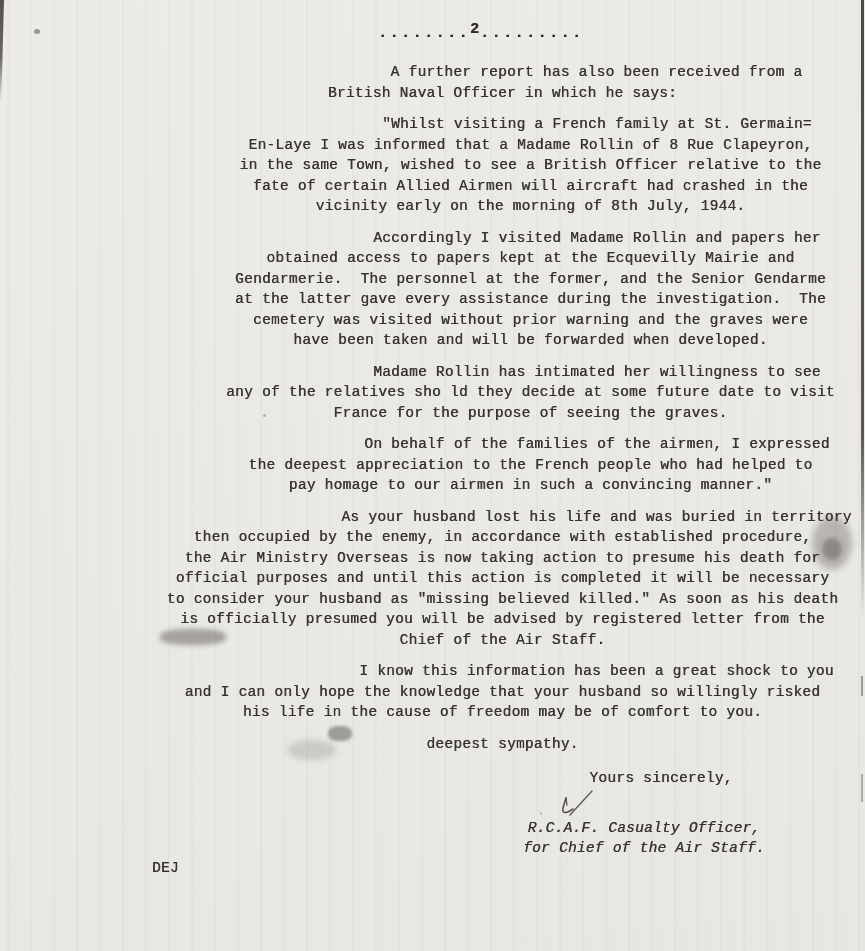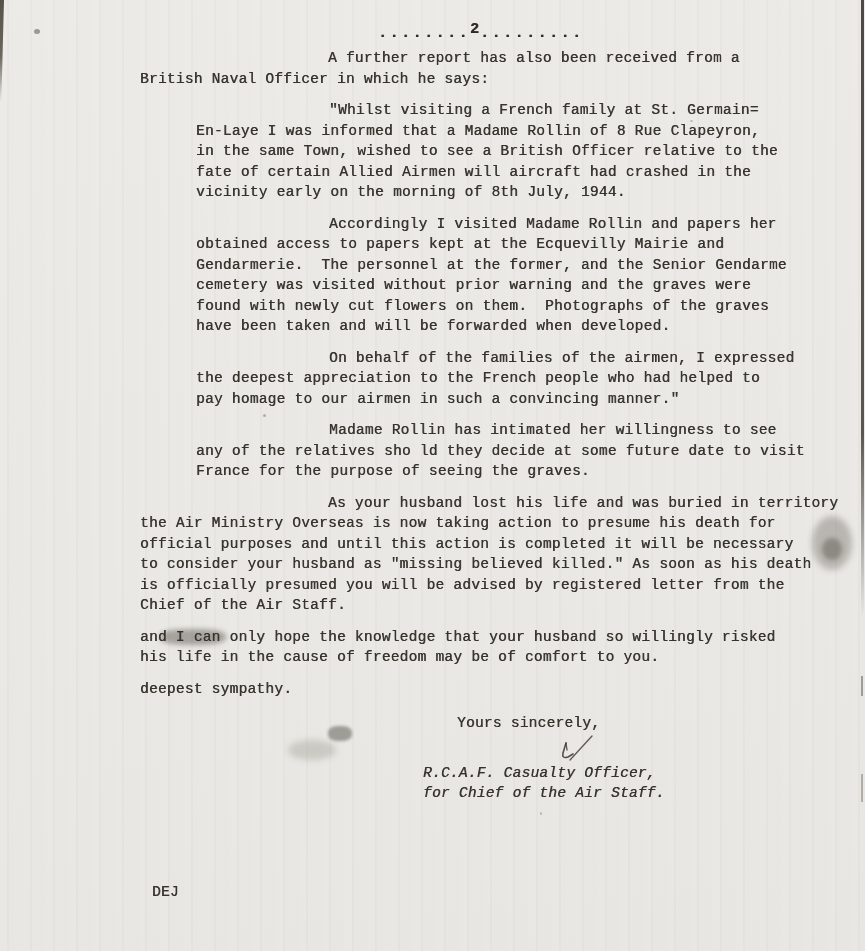--- a/index.html
+++ b/index.html
@@ -25,32 +25,32 @@
     letter-spacing:0.25px;
     text-shadow:0.45px 0.35px 0 rgba(50,46,40,0.75);
   }
   .header{
     position:absolute;top:8px;left:332px;
     font-size:15px;font-weight:bold;letter-spacing:2.5px;
     color:#2f2b26;text-shadow:0.5px 0.4px 0 rgba(47,43,38,0.8);
     white-space:pre;
   }
   .header .num{position:relative;top:-4px;letter-spacing:1px;}
-  .body-flow{position:absolute;top:48px;left:0;width:100%;}
+  .body-flow{position:absolute;top:62px;left:0;width:100%;text-align:center;}
   .para{margin:0 0 11px 0;}
   .para-body{margin-left:140px;}
   .para-quote{margin-left:196px;}
   .line{white-space:pre;line-height:20.5px;height:20.5px;}
   .first-body{padding-left:188px;}
   .first-quote{padding-left:133px;}
   .closing{margin-top:14px;}
   .salutation{margin-left:457px;}
   .sigrow{margin-left:556px;height:29px;}
   .officer{margin-left:423px;font-style:italic;}
-  .typist{position:absolute;left:152px;top:884px;}
+  .typist{position:absolute;left:152px;top:860px;}
   
   .edge-left{
     position:absolute;left:0;top:0;width:4px;height:102px;
     background:linear-gradient(180deg,#56524a 0%,#6b675f 55%,rgba(107,103,95,0) 100%);
     transform:rotate(1.5deg);transform-origin:top left;
   }
   .corner-speck{position:absolute;left:34px;top:29px;width:6px;height:5px;border-radius:50%;
     background:rgba(90,85,76,0.55);filter:blur(0.5px);}
   .edge-right{
     position:absolute;right:1px;top:0;width:3px;height:618px;
@@ -100,47 +100,49 @@
       <div class="line">En-Laye I was informed that a Madame Rollin of 8 Rue Clapeyron,</div>
       <div class="line">in the same Town, wished to see a British Officer relative to the</div>
       <div class="line">fate of certain Allied Airmen will aircraft had crashed in the</div>
       <div class="line">vicinity early on the morning of 8th July, 1944.</div>
     </div>
 
     <div class="para para-quote">
       <div class="line first-quote">Accordingly I visited Madame Rollin and papers her</div>
       <div class="line">obtained access to papers kept at the Ecquevilly Mairie and</div>
       <div class="line">Gendarmerie.  The personnel at the former, and the Senior Gendarme</div>
+      <div class="line">at the latter gave every assistance during the investigation.  The</div>
       <div class="line">cemetery was visited without prior warning and the graves were</div>
-      <div class="line">found with newly cut flowers on them.  Photographs of the graves</div>
       <div class="line">have been taken and will be forwarded when developed.</div>
+    </div>
+
+    <div class="para para-quote">
+      <div class="line first-quote">Madame Rollin has intimated her willingness to see</div>
+      <div class="line">any of the relatives sho ld they decide at some future date to visit</div>
+      <div class="line">France for the purpose of seeing the graves.</div>
     </div>
 
     <div class="para para-quote">
       <div class="line first-quote">On behalf of the families of the airmen, I expressed</div>
       <div class="line">the deepest appreciation to the French people who had helped to</div>
       <div class="line">pay homage to our airmen in such a convincing manner."</div>
     </div>
 
-    <div class="para para-quote">
-      <div class="line first-quote">Madame Rollin has intimated her willingness to see</div>
-      <div class="line">any of the relatives sho ld they decide at some future date to visit</div>
-      <div class="line">France for the purpose of seeing the graves.</div>
-    </div>
-
     <div class="para para-body">
       <div class="line first-body">As your husband lost his life and was buried in territory</div>
+      <div class="line">then occupied by the enemy, in accordance with established procedure,</div>
       <div class="line">the Air Ministry Overseas is now taking action to presume his death for</div>
       <div class="line">official purposes and until this action is completed it will be necessary</div>
       <div class="line">to consider your husband as "missing believed killed." As soon as his death</div>
       <div class="line">is officially presumed you will be advised by registered letter from the</div>
       <div class="line">Chief of the Air Staff.</div>
     </div>
 
     <div class="para para-body">
+      <div class="line first-body">I know this information has been a great shock to you</div>
       <div class="line">and I can only hope the knowledge that your husband so willingly risked</div>
       <div class="line">his life in the cause of freedom may be of comfort to you.</div>
     </div>
 
     <div class="para para-body">
       <div class="line">deepest sympathy.</div>
     </div>
 
     <div class="closing">
       <div class="line salutation">Yours sincerely,</div>

